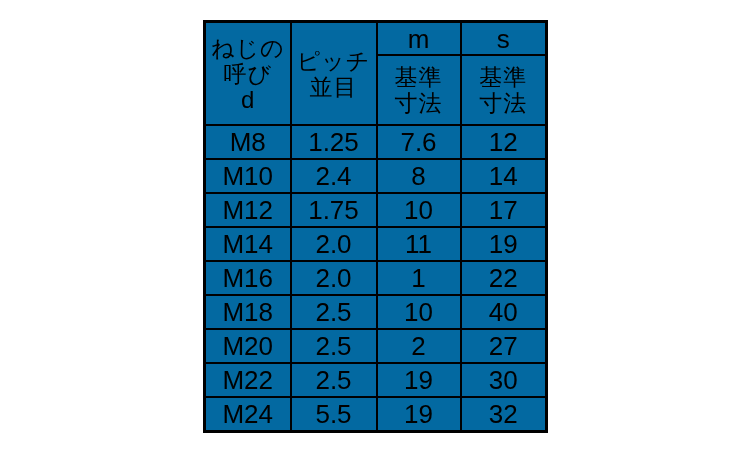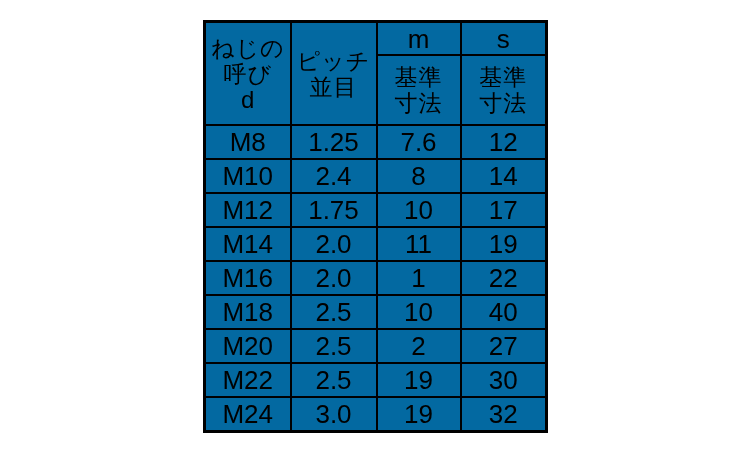--- a/index.html
+++ b/index.html
@@ -134,18 +134,18 @@
       <td class="num">27</td>
     </tr>
     <tr class="data-row">
       <td class="num">M22</td>
       <td class="num">2.5</td>
       <td class="num">19</td>
       <td class="num">30</td>
     </tr>
     <tr class="data-row">
       <td class="num">M24</td>
-      <td class="num">3.0</td>
+      <td class="num">5.5</td>
       <td class="num">19</td>
       <td class="num">32</td>
     </tr>
   </tbody>
 </table>
 
 </body></html>

